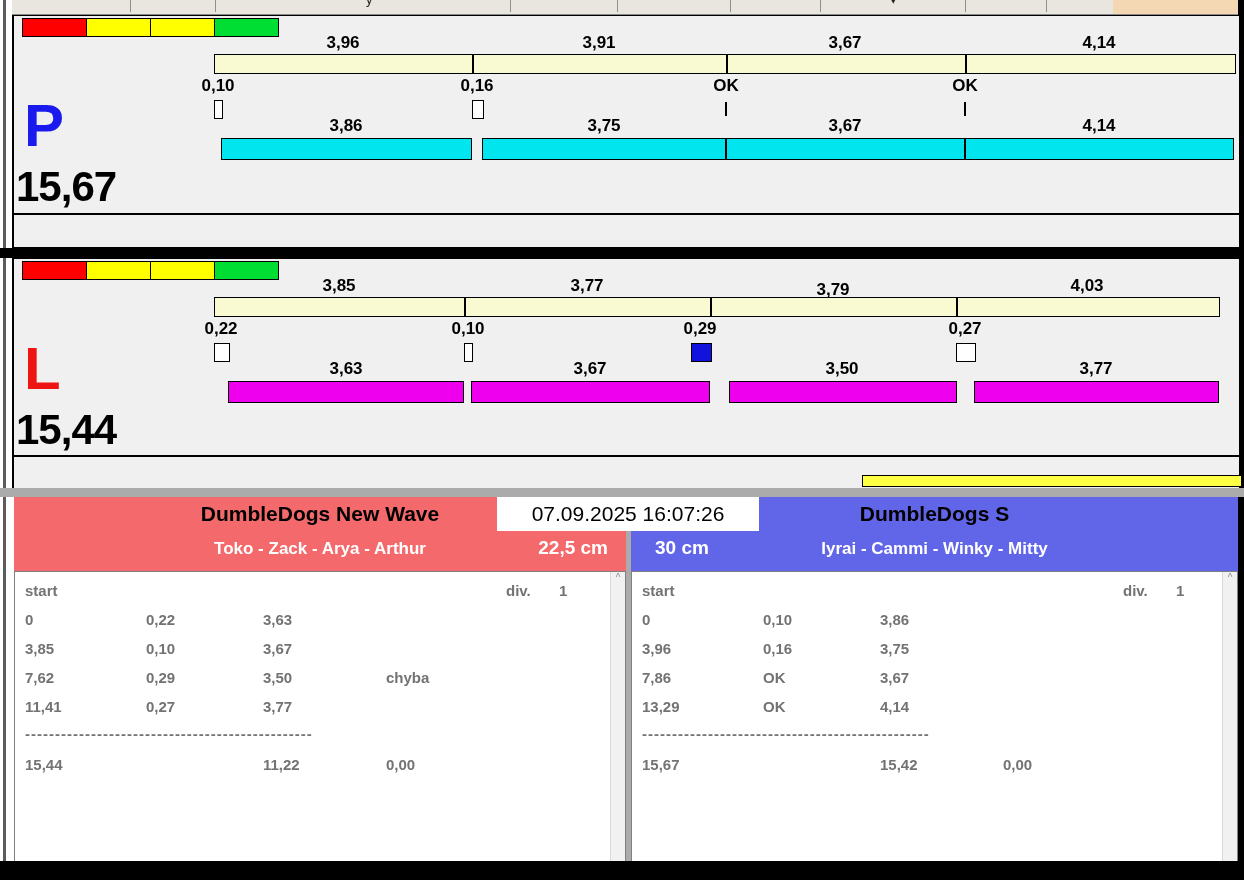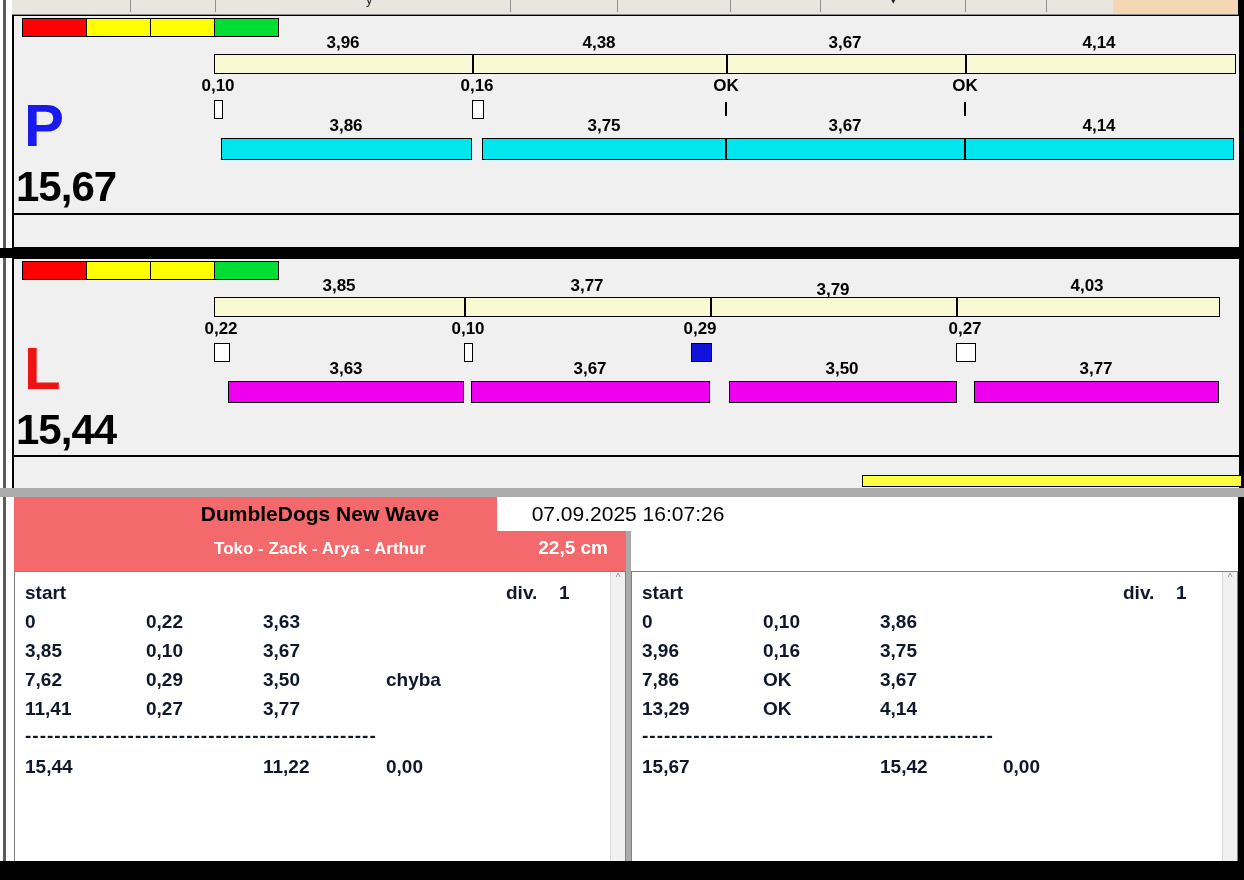--- a/index.html
+++ b/index.html
@@ -32,21 +32,21 @@
   .pen-box.fault{background:#1212dd;}
   .pen-tick{position:absolute;background:#000;width:2px;height:14px;}
   .run-bar{position:absolute;border:1px solid #000;height:20px;}
   .yellow-bar{position:absolute;left:848px;top:18px;width:378px;height:10px;background:#ffff44;border:1px solid #000;}
   
   .panel-header{position:absolute;top:497px;height:74px;}
   .team-name{position:absolute;left:0;right:0;top:5px;text-align:center;font-size:21px;font-weight:bold;color:#000;}
   .team-roster{position:absolute;left:0;right:0;top:42px;text-align:center;font-size:17px;font-weight:bold;color:#fff;}
   .team-height{position:absolute;top:40px;font-size:19px;font-weight:bold;color:#fff;}
   .panel-body{position:absolute;top:571px;height:290px;background:#fff;border:1px solid #808080;}
-  .tbl-cell{position:absolute;font-size:19px;font-weight:bold;color:#0f172a;white-space:pre;}
+  .tbl-cell{position:absolute;font-size:15px;font-weight:bold;color:#737373;white-space:pre;}
   .scrollbar{position:absolute;right:0;top:0;bottom:0;width:14px;background:#f1f1f1;border-left:1px solid #dadada;}
   .scroll-up{position:absolute;top:0;left:0;right:0;text-align:center;font-size:10px;color:#8a8a8a;line-height:12px;}
   .timestamp{left:497px;top:497px;width:262px;height:34px;background:#fff;text-align:center;
              font-size:21px;color:#000;line-height:33px;}
 </style>
 </head>
 <body>
 
 <div class="screen">
 
@@ -78,21 +78,21 @@
         <div class="split-bar" style="left: 200px; top: 38px; width: 1020px;">
           <div class="split-div" style="left: 257px;"></div>
           <div class="split-div" style="left: 511px;"></div>
           <div class="split-div" style="left: 750px;"></div>
         </div>
         <div class="seg-label" style="left: 284px; top: 18px;">3,96</div>
         <div class="pen-box" style="left: 200px; top: 84px; width: 7px;"></div>
         <div class="seg-label" style="left: 159px; top: 61px;">0,10</div>
         <div class="run-bar" style="left: 207px; top: 122px; width: 249px; background: rgb(0, 229, 238);"></div>
         <div class="seg-label" style="left: 287px; top: 101px;">3,86</div>
-        <div class="seg-label" style="left: 540px; top: 18px;">4,38</div>
+        <div class="seg-label" style="left: 540px; top: 18px;">3,91</div>
         <div class="pen-box" style="left: 458px; top: 84px; width: 10px;"></div>
         <div class="seg-label" style="left: 418px; top: 61px;">0,16</div>
         <div class="run-bar" style="left: 468px; top: 122px; width: 242px; background: rgb(0, 229, 238);"></div>
         <div class="seg-label" style="left: 545px; top: 101px;">3,75</div>
         <div class="seg-label" style="left: 786px; top: 18px;">3,67</div>
         <div class="pen-tick" style="left: 711px; top: 86px;"></div>
         <div class="seg-label" style="left: 667px; top: 61px;">OK</div>
         <div class="run-bar" style="left: 712px; top: 122px; width: 237px; background: rgb(0, 229, 238);"></div>
         <div class="seg-label" style="left: 786px; top: 101px;">3,67</div>
         <div class="seg-label" style="left: 1040px; top: 18px;">4,14</div>
@@ -172,20 +172,25 @@
       <div class="tbl-cell" style="left: 131px; top: 126px;">0,27</div>
       <div class="tbl-cell" style="left: 248px; top: 126px;">3,77</div>
       <div class="tbl-cell" style="left: 10px; top: 153px; letter-spacing: 1px;">------------------------------------------------</div>
       <div class="tbl-cell" style="left: 10px; top: 184px;">15,44</div>
       <div class="tbl-cell" style="left: 248px; top: 184px;">11,22</div>
       <div class="tbl-cell" style="left: 371px; top: 184px;">0,00</div>
     </div>
 
   <div class="abs" style="left:626px;top:497px;width:5px;height:364px;background:#ababab;"></div>
 
+  <div class="abs panel-header" style="left: 631px; width: 607px; background: rgb(97, 101, 232);" id="hdr-right">
+    <div class="team-name">DumbleDogs S</div>
+    <div class="team-roster">Iyrai - Cammi - Winky - Mitty</div>
+    <div class="team-height" style="left:24px;">30 cm</div>
+  </div>
   <div class="abs panel-body" style="left:631px;width:605px;" id="tbl-right">
     <div class="scrollbar">
       <div class="scroll-up">^</div>
     </div>
   <div class="tbl-cell" style="left: 10px; top: 10px;">start</div>
       <div class="tbl-cell" style="left: 491px; top: 10px;">div.</div>
       <div class="tbl-cell" style="left: 544px; top: 10px;">1</div>
       <div class="tbl-cell" style="left: 10px; top: 39px;">0</div>
       <div class="tbl-cell" style="left: 131px; top: 39px;">0,10</div>
       <div class="tbl-cell" style="left: 248px; top: 39px;">3,86</div>

